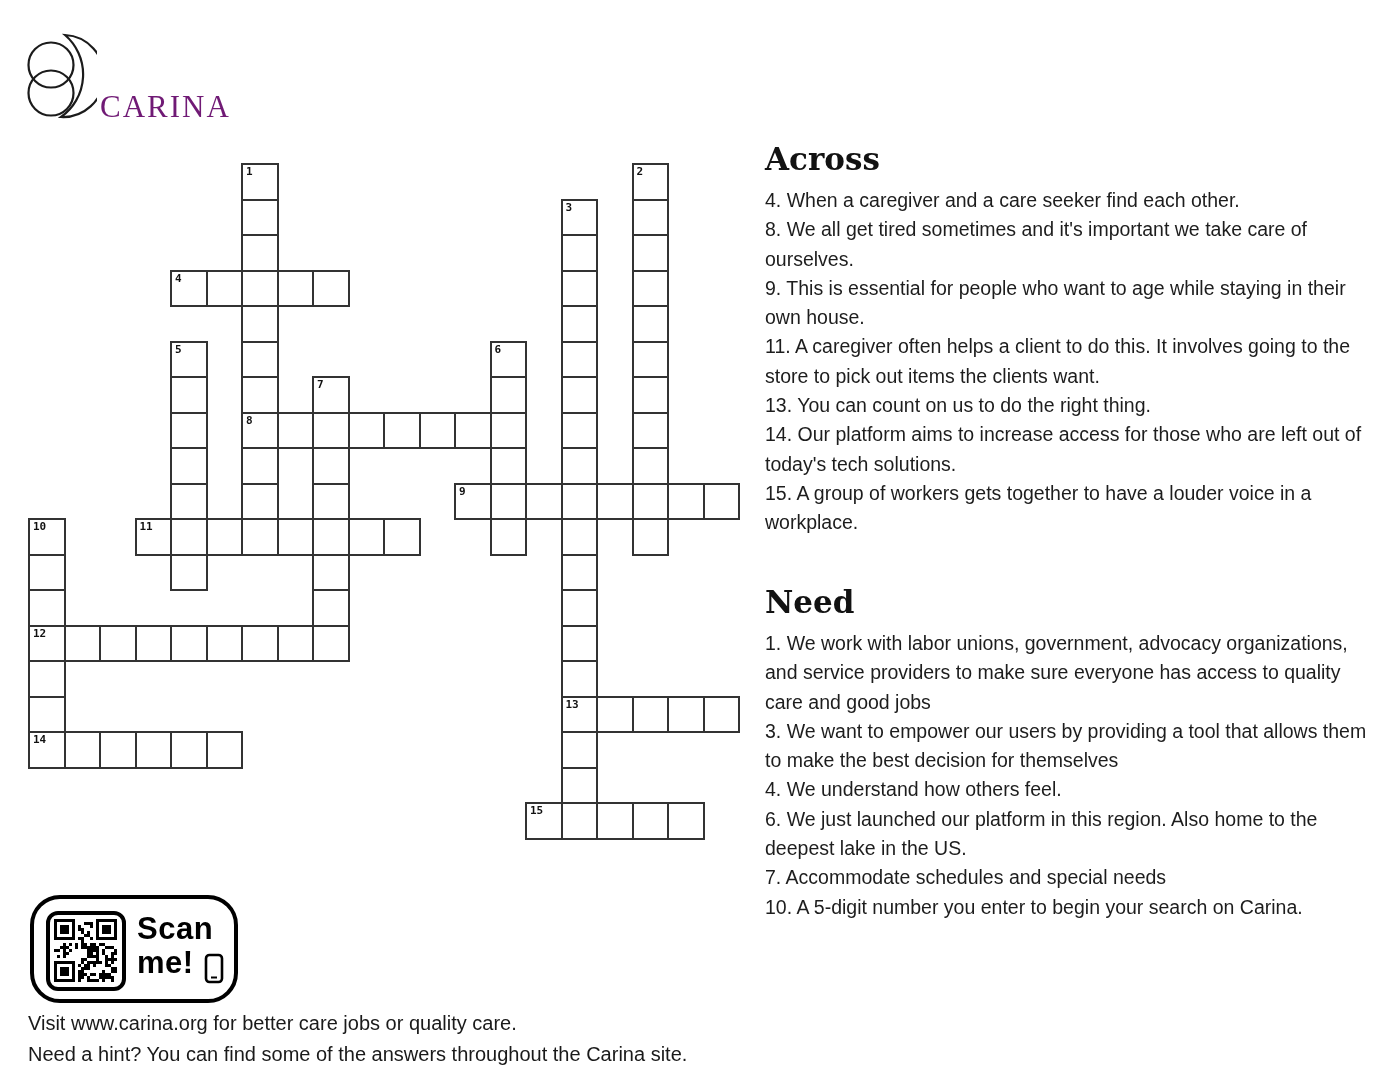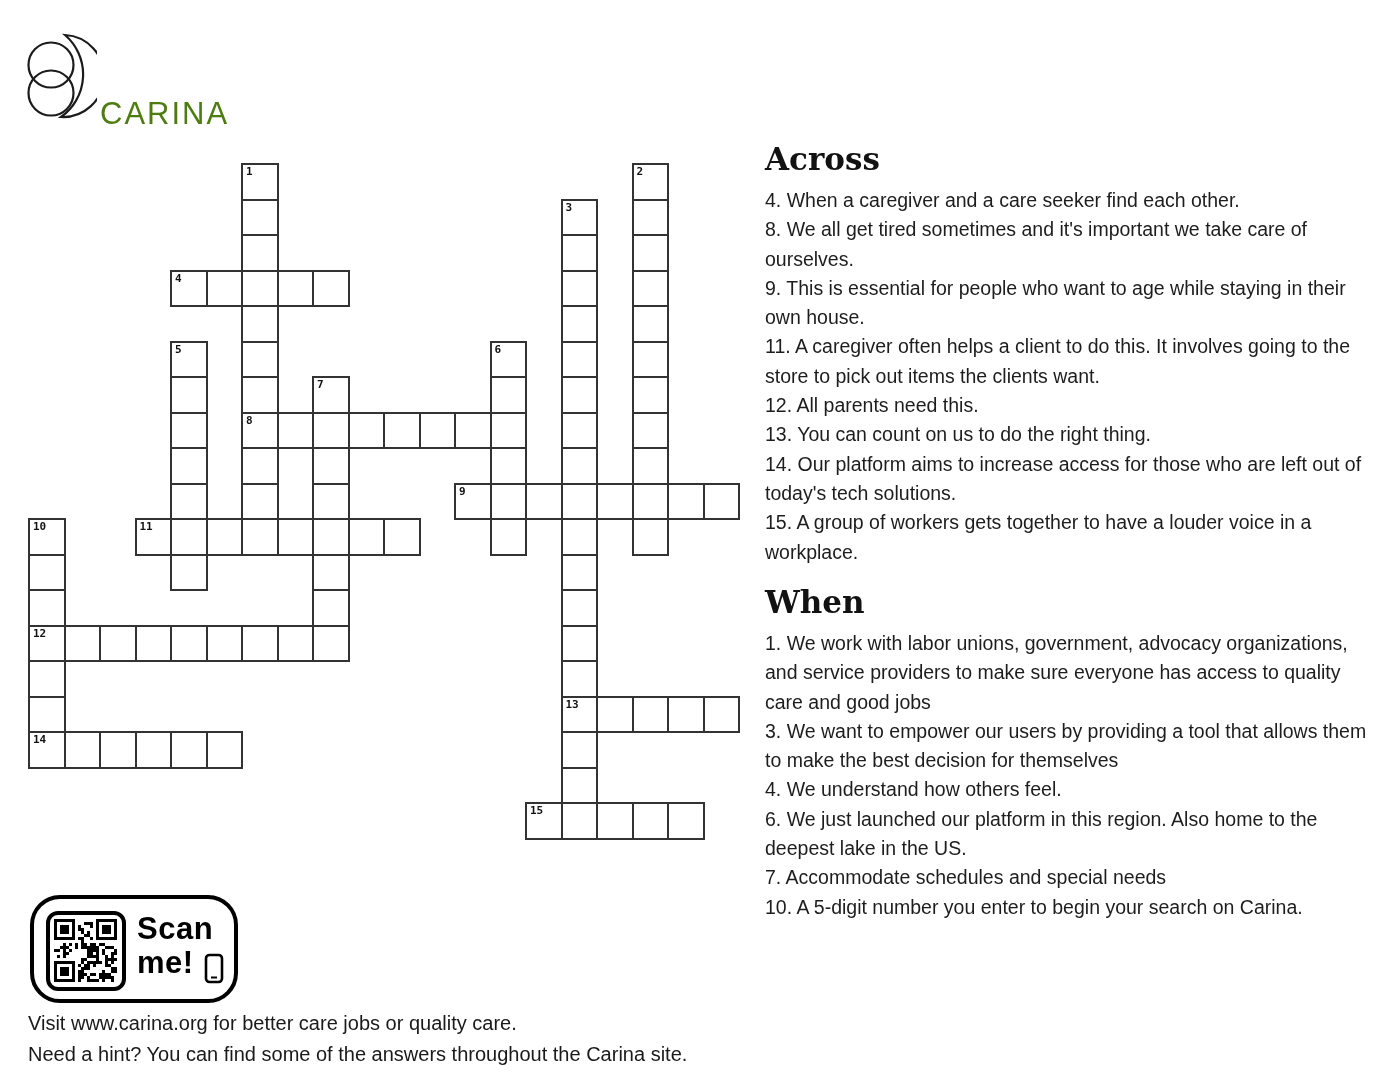--- a/index.html
+++ b/index.html
@@ -2,22 +2,22 @@
 <html><head>
 <meta charset="utf-8">
 <style>
   html,body{margin:0;padding:0;background:#ffffff;}
   #page{position:relative;width:1400px;height:1081px;background:#ffffff;overflow:hidden;
         font-family:"Liberation Sans",sans-serif;color:#1b1b1b;}
 
   
   #logo{position:absolute;left:27px;top:32px;display:flex;align-items:center;}
   #logo-mark{position:absolute;left:0;top:0;}
-  #brand-text{position:absolute;left:73px;top:64px;font-size:31px;font-weight:400;
-              letter-spacing:2px;color:#4d7c0f;}
+  #brand-text{position:absolute;left:73px;top:57px;font-size:31px;font-weight:400;
+              letter-spacing:2px;color:#701a75;font-family:Liberation Serif, serif;}
 
   
   .cell{position:absolute;width:37.5px;height:37.5px;box-sizing:border-box;
         background:#ffffff;border:2px solid #333333;}
   .cellnum{position:absolute;top:1px;left:3px;font-family:"DejaVu Sans Mono",monospace;
            font-weight:bold;font-size:11px;color:#111;line-height:12px;}
 
   
   .clue-section{position:absolute;left:765px;width:604px;}
   #across-section{top:141px;}
@@ -196,29 +196,28 @@
       <div class="cell" style="left: 28px; top: 695.5px;"></div>
     </div>
 
   <div id="across-section" class="clue-section">
     <h2 class="clue-head">Across</h2>
     <div id="across-list">
         <p class="clue">4. When a caregiver and a care seeker find each other.</p>
         <p class="clue">8. We all get tired sometimes and it's important we take care of ourselves.</p>
         <p class="clue">9. This is essential for people who want to age while staying in their own house.</p>
         <p class="clue">11. A caregiver often helps a client to do this. It involves going to the store to pick out items the clients want.</p>
-        <p class="clue">12. All parents need this.</p>
         <p class="clue">13. You can count on us to do the right thing.</p>
         <p class="clue">14. Our platform aims to increase access for those who are left out of today's tech solutions.</p>
         <p class="clue">15. A group of workers gets together to have a louder voice in a workplace.</p>
       </div>
   </div>
 
   <div id="down-section" class="clue-section">
-    <h2 class="clue-head">When</h2>
+    <h2 class="clue-head">Need</h2>
     <div id="down-list">
         <p class="clue">1. We work with labor unions, government, advocacy organizations, and service providers to make sure everyone has access to quality care and good jobs</p>
         <p class="clue">3. We want to empower our users by providing a tool that allows them to make the best decision for themselves</p>
         <p class="clue">4. We understand how others feel.</p>
         <p class="clue">6. We just launched our platform in this region. Also home to the deepest lake in the US.</p>
         <p class="clue">7. Accommodate schedules and special needs</p>
         <p class="clue">10. A 5-digit number you enter to begin your search on Carina.</p>
       </div>
   </div>
 

